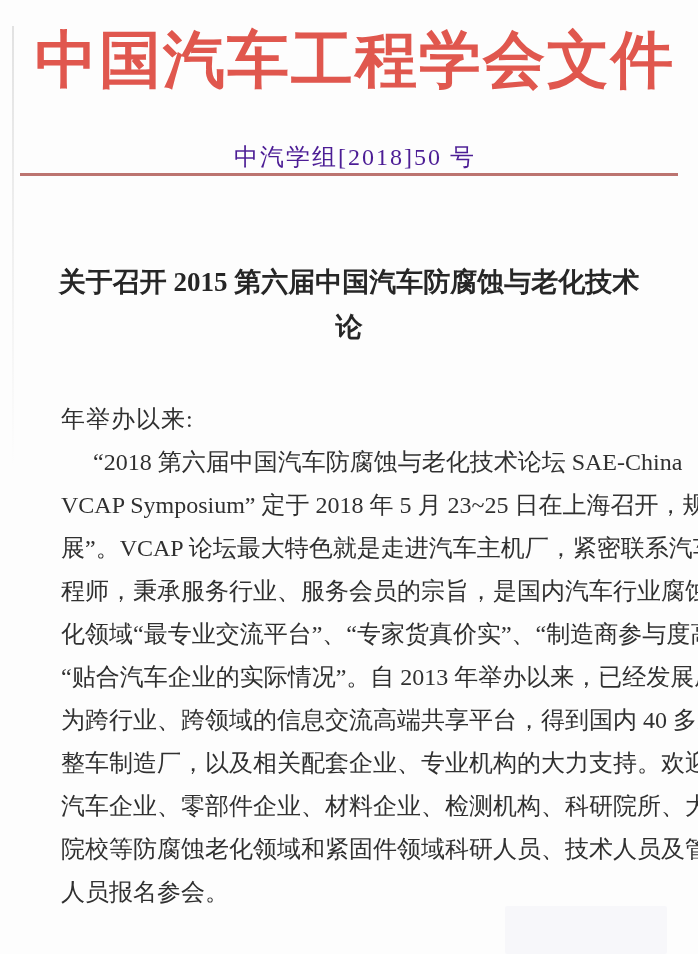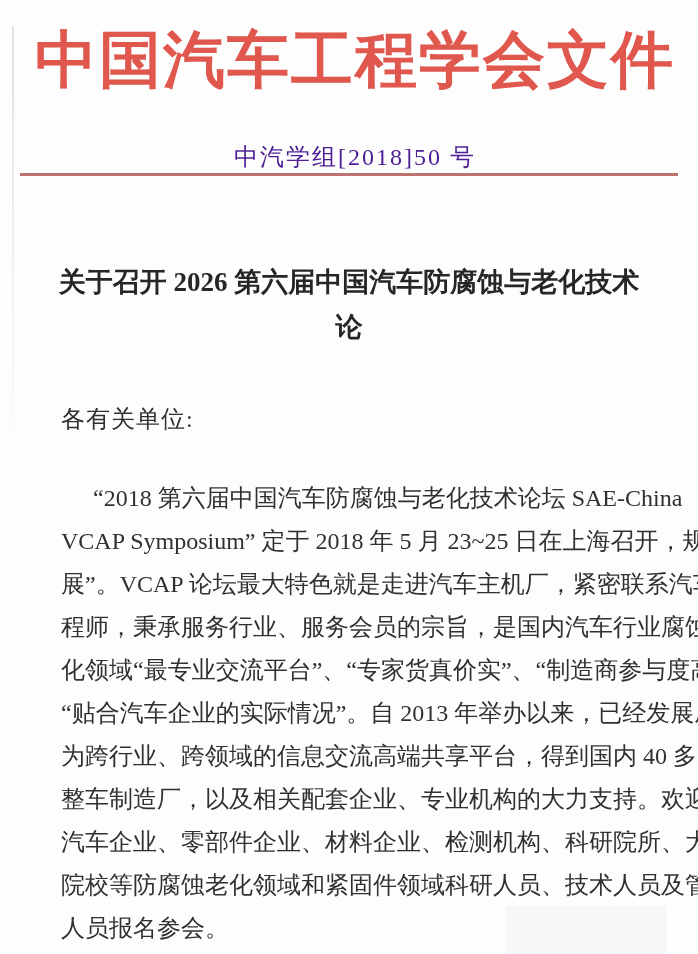--- a/index.html
+++ b/index.html
@@ -82,21 +82,20 @@
     text-align: left;
     letter-spacing: 1px;
   }
   .para-line {
     text-align: justify;
     text-align-last: justify;
     white-space: nowrap;
   }
   .para-line.first {
     padding-left: 32px;
-    margin-top: 36px;
   }
   .para-line.last {
     text-align-last: left;
     white-space: normal;
   }
   .watermark {
     position: absolute;
     left: 505px;
     top: 906px;
     width: 162px;
@@ -113,25 +112,25 @@
 
   <div class="scan-edge"></div>
 
   <div class="org-header">中国汽车工程学会文件</div>
 
   <div class="doc-number">中汽学组[2018]50 号</div>
 
   <div class="red-divider"></div>
 
   <div class="notice-title">
-    <div>关于召开 2026 第六届中国汽车防腐蚀与老化技术论</div>
+    <div>关于召开 2015 第六届中国汽车防腐蚀与老化技术论</div>
   </div>
 
   <div class="body-block">
-    <div class="salutation">各有关单位:</div>
+    <div class="salutation">年举办以来:</div>
 
     <div class="para-line first">“2018 第六届中国汽车防腐蚀与老化技术论坛 SAE-China</div>
     <div class="para-line">VCAP Symposium” 定于 2018 年 5 月 23~25 日在上海召开，规模</div>
     <div class="para-line">展”。VCAP 论坛最大特色就是走进汽车主机厂，紧密联系汽车工</div>
     <div class="para-line">程师，秉承服务行业、服务会员的宗旨，是国内汽车行业腐蚀老</div>
     <div class="para-line">化领域“最专业交流平台”、“专家货真价实”、“制造商参与度高”、</div>
     <div class="para-line">“贴合汽车企业的实际情况”。自 2013 年举办以来，已经发展成</div>
     <div class="para-line">为跨行业、跨领域的信息交流高端共享平台，得到国内 40 多家</div>
     <div class="para-line">整车制造厂，以及相关配套企业、专业机构的大力支持。欢迎各</div>
     <div class="para-line">汽车企业、零部件企业、材料企业、检测机构、科研院所、大专</div>

